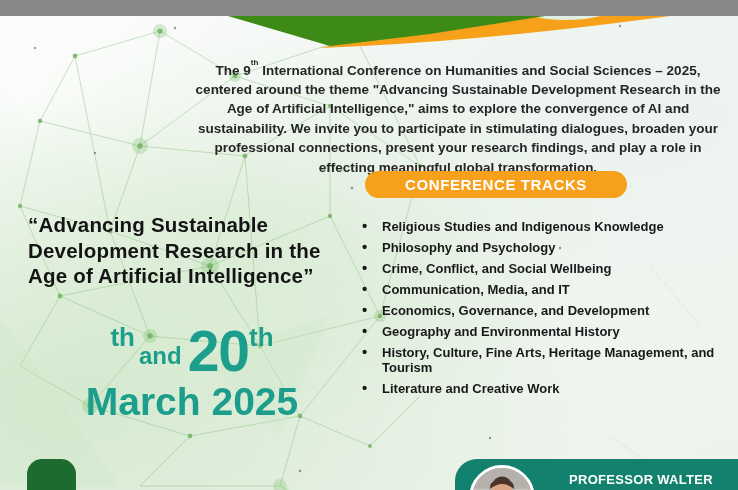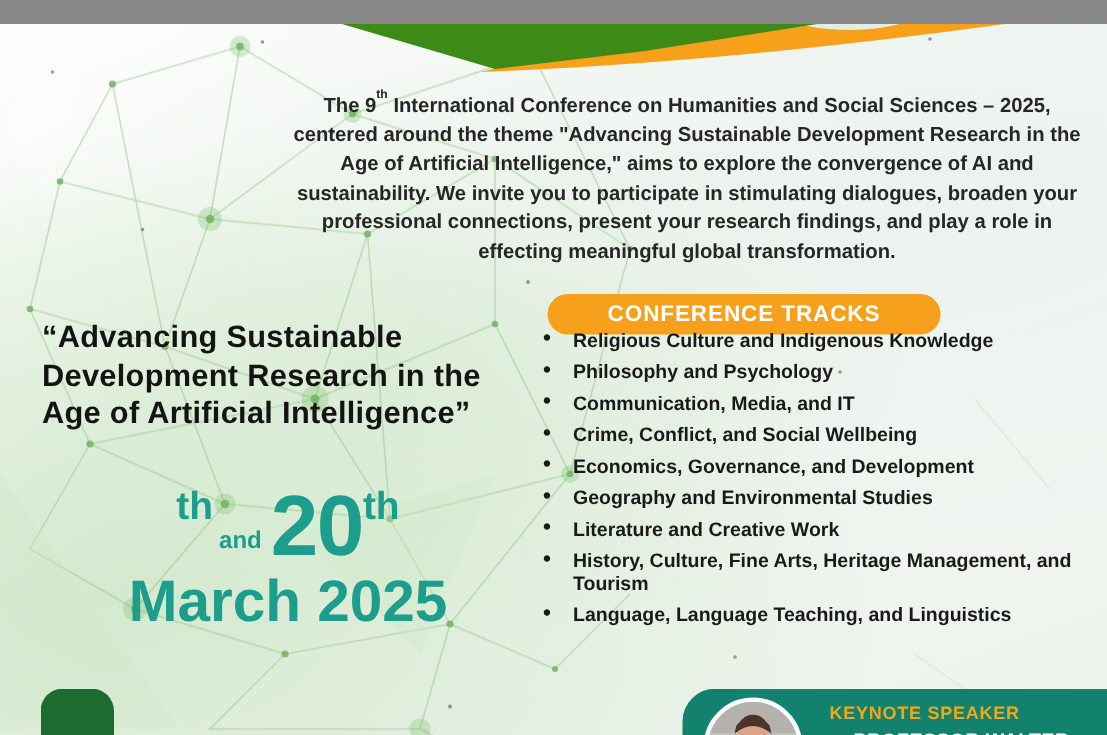--- a/index.html
+++ b/index.html
@@ -38,26 +38,26 @@
   }
 
   
   .dates {
     position: absolute; left: 42px; top: 306px; width: 300px;
     color: #1D9E8C; text-align: center; font-weight: 800;
   }
   .dates-row1 { display: flex; justify-content: center; align-items: flex-start; }
   .day-num { font-size: 57px; line-height: 58px; letter-spacing: -1px; }
   .day-sup { font-size: 26px; line-height: 26px; position: relative; top: 2px; font-weight: 800; }
-  .conjunction { font-size: 16px; align-self: flex-end; padding: 0 6px 10px 4px; }
+  .conjunction { font-size: 24px; align-self: flex-end; padding: 0 6px 10px 4px; }
   .month-year { font-size: 39px; line-height: 44px; letter-spacing: 0; }
 
   
   .tracks-pill {
-    position: absolute; left: 365px; top: 180px; width: 262px; height: 27px;
+    position: absolute; left: 365px; top: 155px; width: 262px; height: 27px;
     background: #F7A01B; border-radius: 14px;
     display: flex; align-items: center; justify-content: center;
     color: #fff; font-size: 15px; font-weight: 800; letter-spacing: 0.6px;
   }
   ul.tracks {
     position: absolute; left: 352px; top: 204px; width: 384px;
     list-style: none; color: #191919;
   }
   ul.tracks li {
     position: relative; padding-left: 30px; margin-bottom: 6.5px;
@@ -174,47 +174,45 @@
         <span class="conjunction">and</span>
         <span class="day-num">20</span>
         <span class="day-sup">th</span>
     </div>
     <div class="month-year">March 2025</div>
   </div>
 
   <div class="tracks-pill">CONFERENCE TRACKS</div>
   <ul class="tracks">
 
-  <li><span class="track-text">Religious Culture and Indigenous Knowledge</span></li>
+  <li><span class="track-text">Religious Studies and Indigenous Knowledge</span></li>
       <li><span class="track-text">Philosophy and Psychology</span></li>
+      <li><span class="track-text">Crime, Conflict, and Social Wellbeing</span></li>
       <li><span class="track-text">Communication, Media, and IT</span></li>
-      <li><span class="track-text">Crime, Conflict, and Social Wellbeing</span></li>
       <li><span class="track-text">Economics, Governance, and Development</span></li>
-      <li><span class="track-text">Geography and Environmental Studies</span></li>
+      <li><span class="track-text">Geography and Environmental History</span></li>
+      <li><span class="track-text">History, Culture, Fine Arts, Heritage Management, and Tourism</span></li>
       <li><span class="track-text">Literature and Creative Work</span></li>
-      <li><span class="track-text">History, Culture, Fine Arts, Heritage Management, and Tourism</span></li>
-      <li><span class="track-text">Language, Language Teaching, and Linguistics</span></li>
     </ul>
 
   <div class="side-tab">
     <span>ts</span>
   </div>
 
   <div class="keynote-card">
     <div class="speaker-photo">
       <svg viewBox="0 0 64 64" aria-hidden="true">
         <rect width="64" height="64" fill="#c6c2be"></rect>
         <rect width="64" height="22" fill="#b5b1ad"></rect>
         <ellipse cx="32" cy="27" rx="11.5" ry="13.5" fill="#d9a583"></ellipse>
         <path d="M19,24 Q22,9 32,9 Q42,9 45,24 Q45,18 42,15 Q37,11 32,11 Q27,11 22,15 Q19,18 19,24 Z" fill="#4b352a"></path>
         <path d="M19.5,22 Q32,12 44.5,22 L44,17 Q38,10 32,10 Q26,10 20,17 Z" fill="#4b352a"></path>
         <path d="M8,64 Q14,44 32,44 Q50,44 56,64 Z" fill="#3c3f45"></path>
         <path d="M27,44 L32,52 L37,44 Z" fill="#e8e6e2"></path>
       </svg>
     </div>
     <div class="keynote-text">
-      <div class="keynote-label">KEYNOTE SPEAKER</div>
       <div class="speaker-name">PROFESSOR WALTER LEAL</div>
       <div class="speaker-creds">DCS; DPhil; DEd; DL; DTech</div>
     </div>
   </div>
 
 </div>
 
 </body></html>

